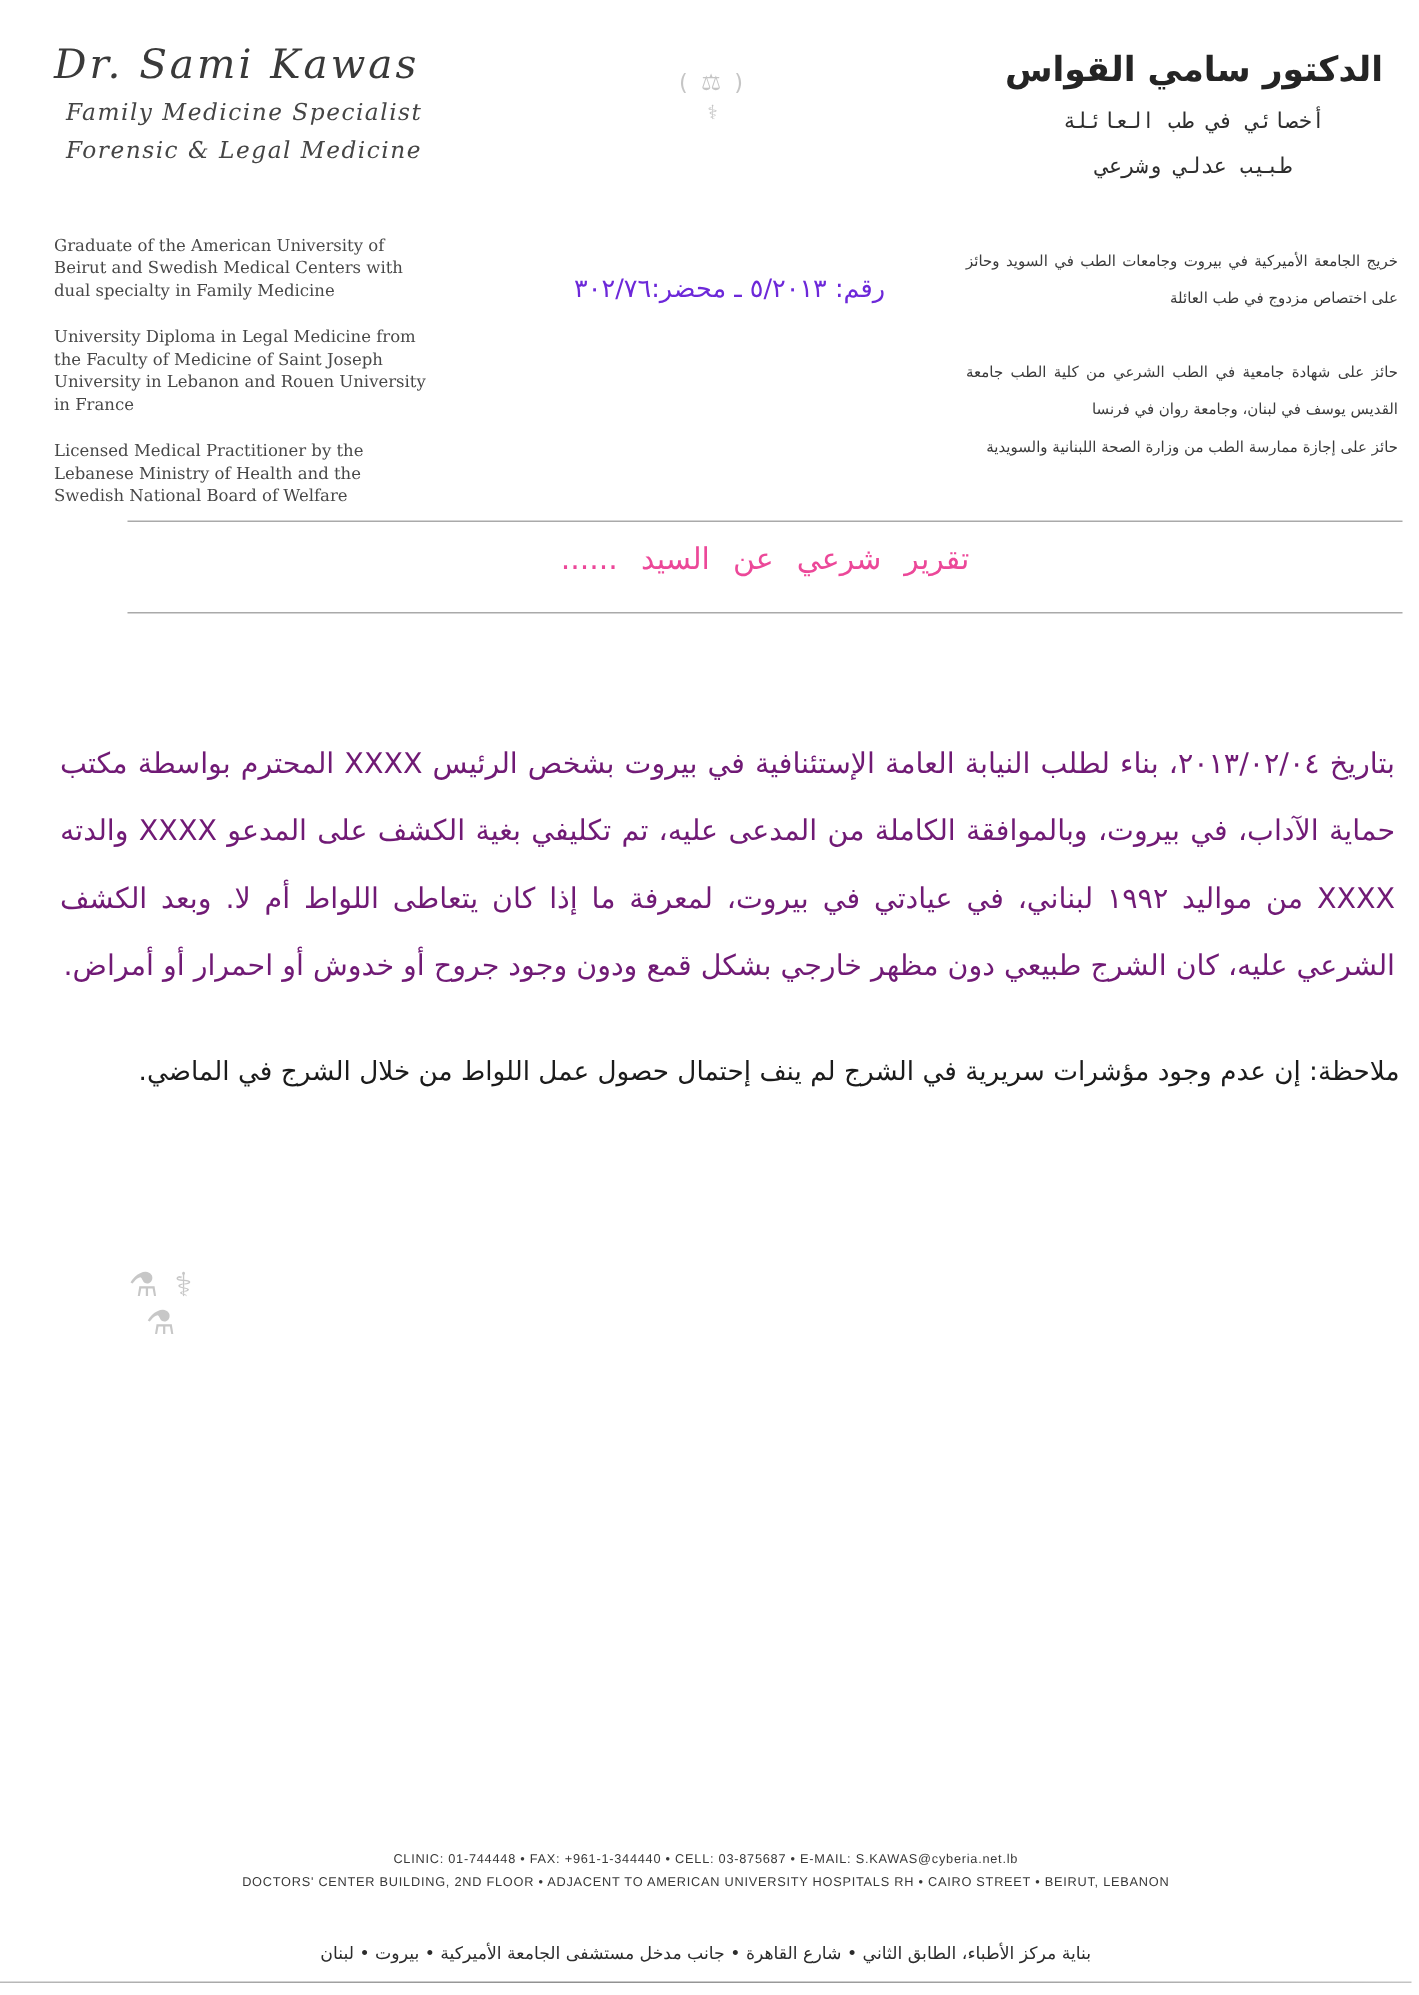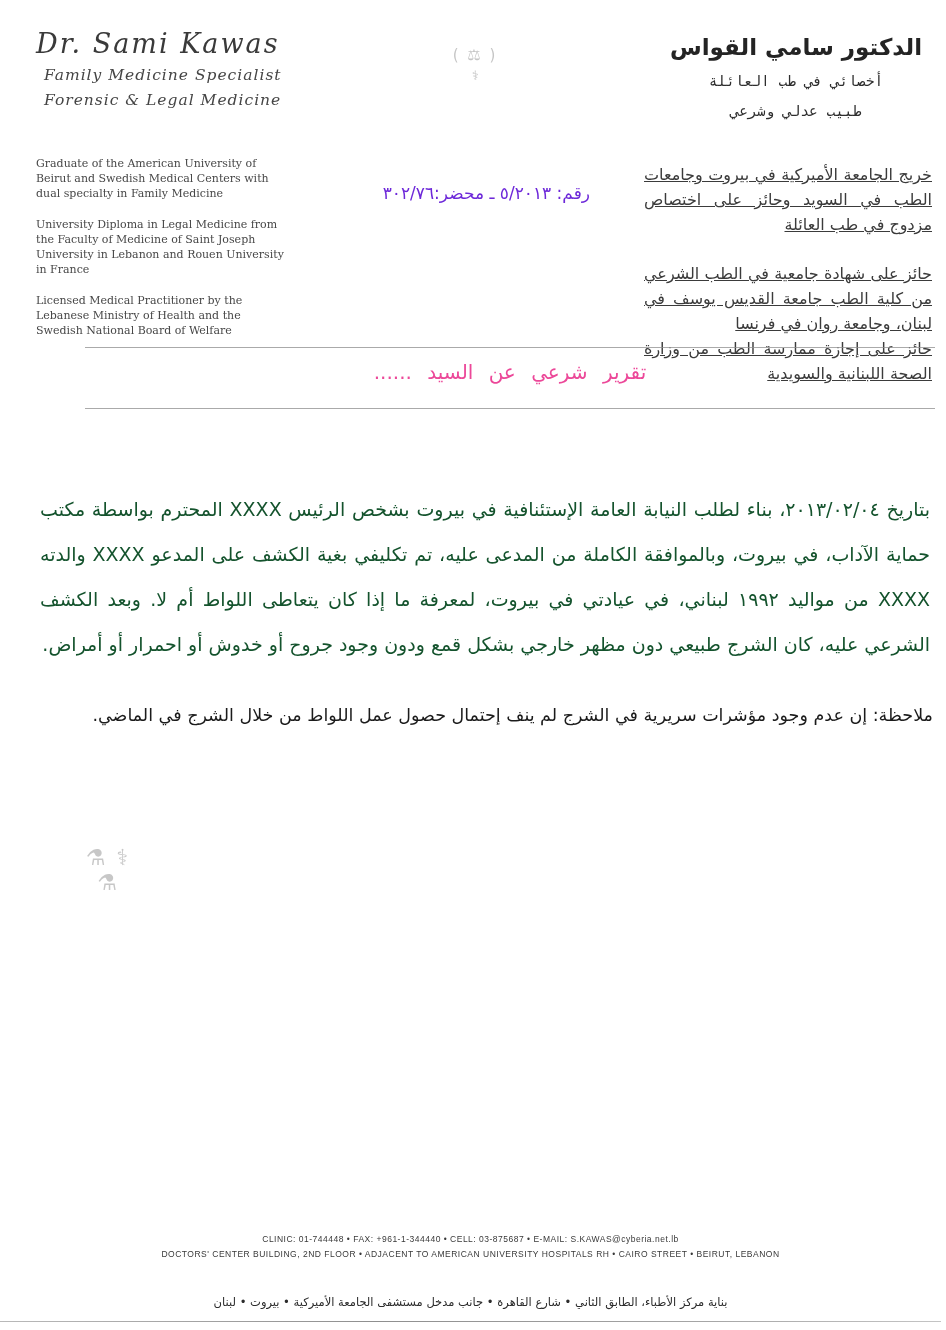--- a/index.html
+++ b/index.html
@@ -27,35 +27,35 @@
   .stamp-top .r2{font-size:13px;margin-top:4px;}
   
   .ar-head{position:absolute;left:658px;top:34px;width:276px;text-align:center;direction:rtl;color:#242424;}
   .ar-name{font-size:23px;font-weight:bold;letter-spacing:1px;}
   .ar-sub{font-size:14.5px;margin-top:13px;color:#2e2e2e;font-family:Liberation Mono, monospace;}
   
   .cred-en{position:absolute;left:36px;top:156px;width:252px;
     font-family:"DejaVu Serif",serif;font-size:11px;line-height:15px;color:#474747;}
   .cred-en p{margin:0 0 16px 0;}
   .cred-ar{position:absolute;left:644px;top:162px;width:288px;direction:rtl;text-align:justify;
-    font-size:16px;line-height:25px;color:#3b3b3b;text-decoration:underline;}
+    font-size:10px;line-height:25px;color:#3b3b3b;}
   .cred-ar p{margin:0;}
   .cred-ar p.sp{margin-bottom:24px;}
   
   .ref-line{position:absolute;left:328px;top:183px;width:262px;direction:rtl;
     font-size:17px;color:#6d28d9;letter-spacing:.5px;}
   
   .rule{position:absolute;left:85px;width:850px;height:1px;background:#8e8e8e;opacity:.75;}
   .rule.r1{top:347px;}
   .rule.r2{top:408px;}
   .doc-title{position:absolute;left:85px;top:360px;width:850px;text-align:center;direction:rtl;
     font-size:20px;color:#ec4899;word-spacing:9px;letter-spacing:1px;}
   
   .body-text{position:absolute;left:40px;top:487px;width:890px;direction:rtl;text-align:justify;
-    font-size:19px;line-height:45px;color:#14532d;}
+    font-size:19px;line-height:45px;color:#701a75;}
   .note-text{position:absolute;left:40px;top:705px;width:893px;direction:rtl;text-align:right;
     font-size:17.5px;color:#1b1b1b;white-space:nowrap;}
   
   .emblem-bottom{position:absolute;left:78px;top:845px;width:60px;text-align:center;
     font-size:22px;color:#909090;opacity:.5;letter-spacing:2px;}
   
   .foot-en{position:absolute;left:0;width:941px;text-align:center;
     font-family:Liberation Sans, sans-serif;font-size:8.5px;letter-spacing:.5px;color:#383838;}
   .foot-en.l1{top:1234px;}
   .foot-en.l2{top:1249px;}

